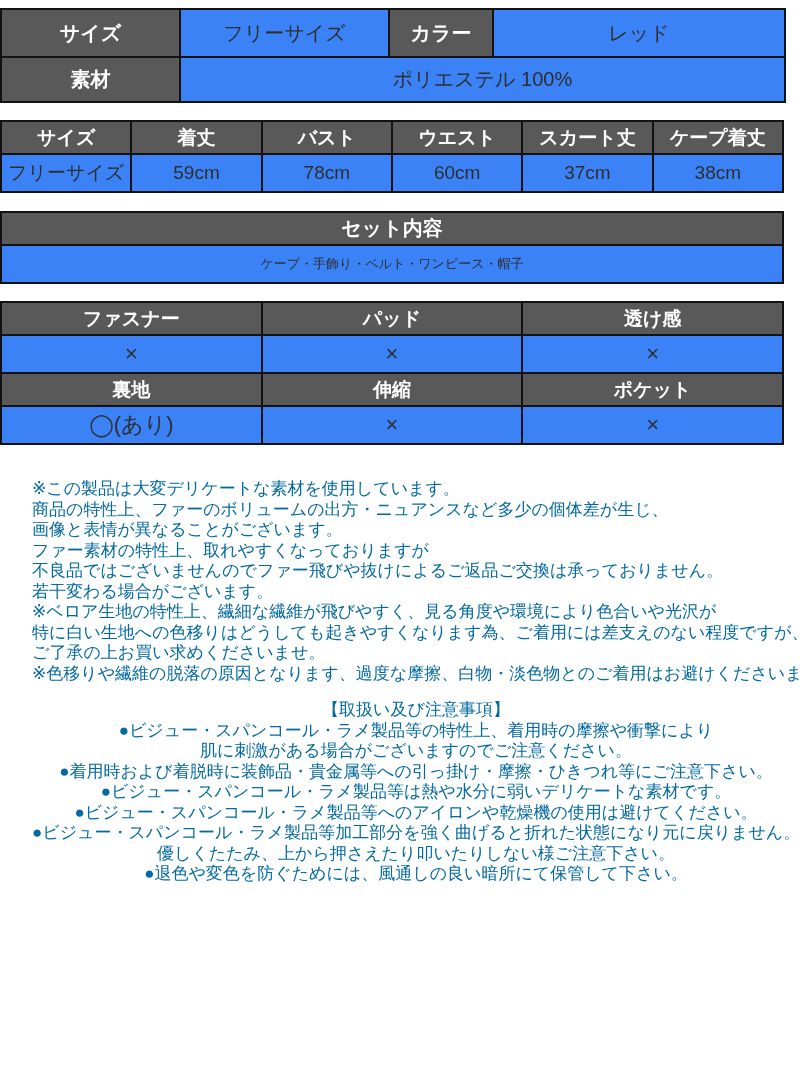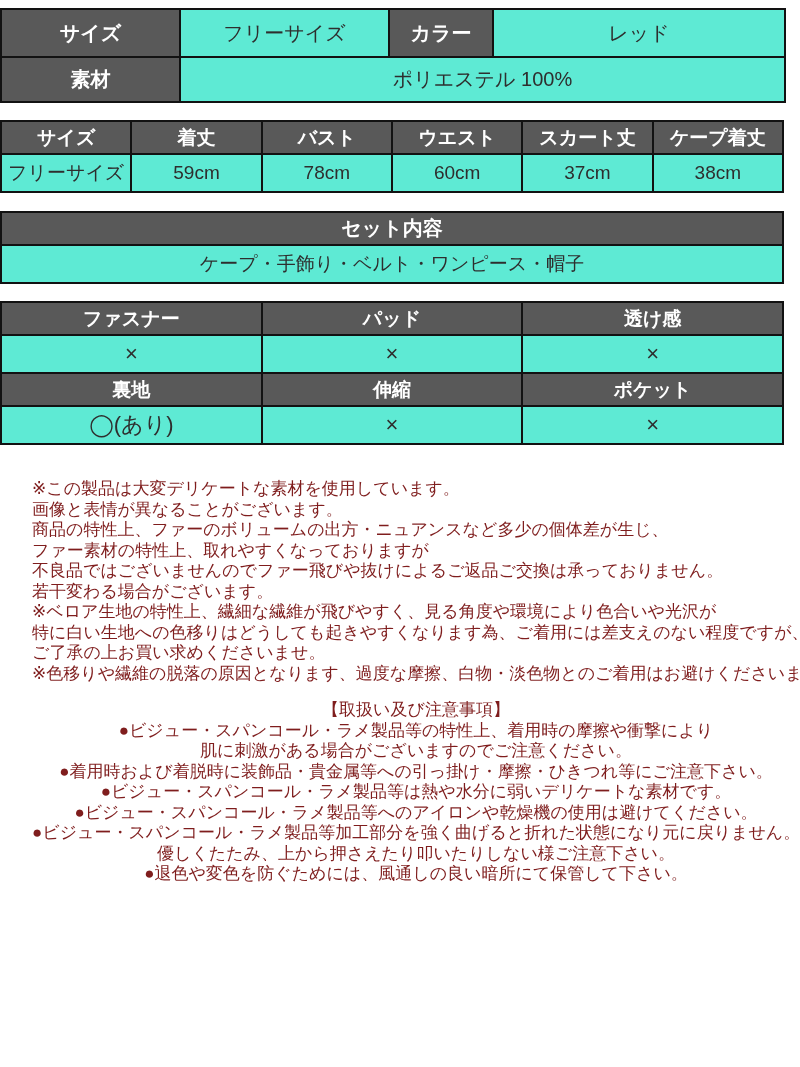--- a/index.html
+++ b/index.html
@@ -2,43 +2,43 @@
 <html><head>
 <meta charset="utf-8">
 <style>
   html,body { margin:0; padding:0; background:#ffffff; }
   body { width:800px; font-family:"Liberation Sans","DejaVu Sans",sans-serif; }
   .page { width:800px; height:1067px; background:#ffffff; overflow:hidden; }
 
   table { border-collapse:collapse; table-layout:fixed; width:784px; margin-left:0; }
   td { border:2px solid #121212; text-align:center; vertical-align:middle; padding:0; overflow:hidden; white-space:nowrap; }
   .hdr { background:#595959; color:#ffffff; font-weight:bold; }
-  .val { color:#2e2e2e; background:#5eead4; }
+  .val { color:#2e2e2e; background:#3b82f6; }
 
   
   .t1 { margin-top:8px; font-size:20px; }
   .t1 .r1 td { height:46px; }
   .t1 .r2 td { height:43px; }
 
   
   .t2 { margin-top:17px; }
   .t2 .rh td { height:31px; font-size:19px; }
   .t2 .rv td { height:36px; font-size:19px; }
 
   
   .t3 { margin-top:18px; }
   .t3 .rh td { height:31px; font-size:20px; }
-  .t3 .rv td { height:36px; font-size:19px; }
+  .t3 .rv td { height:36px; font-size:13px; }
 
   
   .t4 { margin-top:17px; }
   .t4 .rh td { height:31px; font-size:19px; }
   .t4 .rv td { height:36px; font-size:22px; }
 
-  .notes { margin:34px 0 0 32px; font-size:17px; line-height:20.5px; color:#7f1d1d; }
+  .notes { margin:34px 0 0 32px; font-size:17px; line-height:20.5px; color:#0369a1; }
   .notes div { white-space:nowrap; }
   .handling { margin-top:16px;text-align:center; }
 </style>
 </head>
 <body>
 
 <div class="page">
 
   <table class="t1">
     <colgroup>
@@ -113,22 +113,22 @@
     <tr class="rv">
       <td class="val">◯(あり)</td>
       <td class="val">×</td>
       <td class="val">×</td>
     </tr>
   </tbody>
     </table>
 
   <div class="notes">
     <div>※この製品は大変デリケートな素材を使用しています。</div>
+    <div>商品の特性上、ファーのボリュームの出方・ニュアンスなど多少の個体差が生じ、</div>
     <div>画像と表情が異なることがございます。</div>
-    <div>商品の特性上、ファーのボリュームの出方・ニュアンスなど多少の個体差が生じ、</div>
     <div>ファー素材の特性上、取れやすくなっておりますが</div>
     <div>不良品ではございませんのでファー飛びや抜けによるご返品ご交換は承っておりません。</div>
     <div>若干変わる場合がございます。</div>
     <div>※ベロア生地の特性上、繊細な繊維が飛びやすく、見る角度や環境により色合いや光沢が</div>
     <div>特に白い生地への色移りはどうしても起きやすくなります為、ご着用には差支えのない程度ですが、</div>
     <div>ご了承の上お買い求めくださいませ。</div>
     <div>※色移りや繊維の脱落の原因となります、過度な摩擦、白物・淡色物とのご着用はお避けくださいませ。</div>
   </div>
 
   <div class="notes handling">

